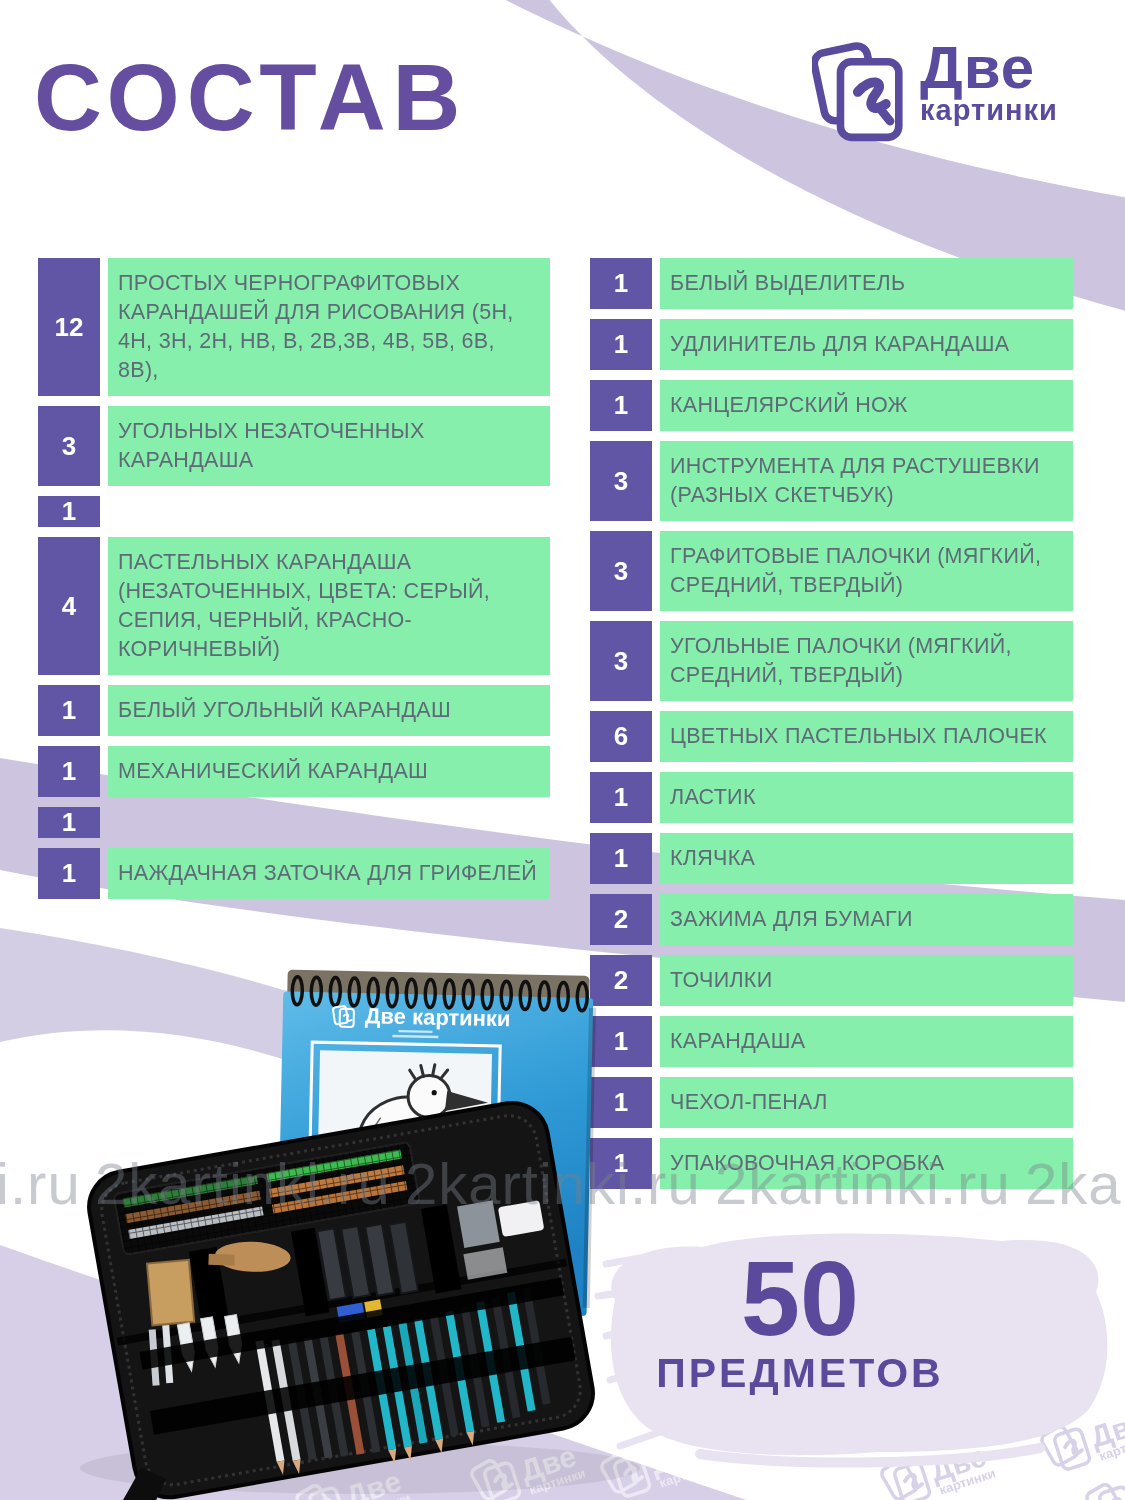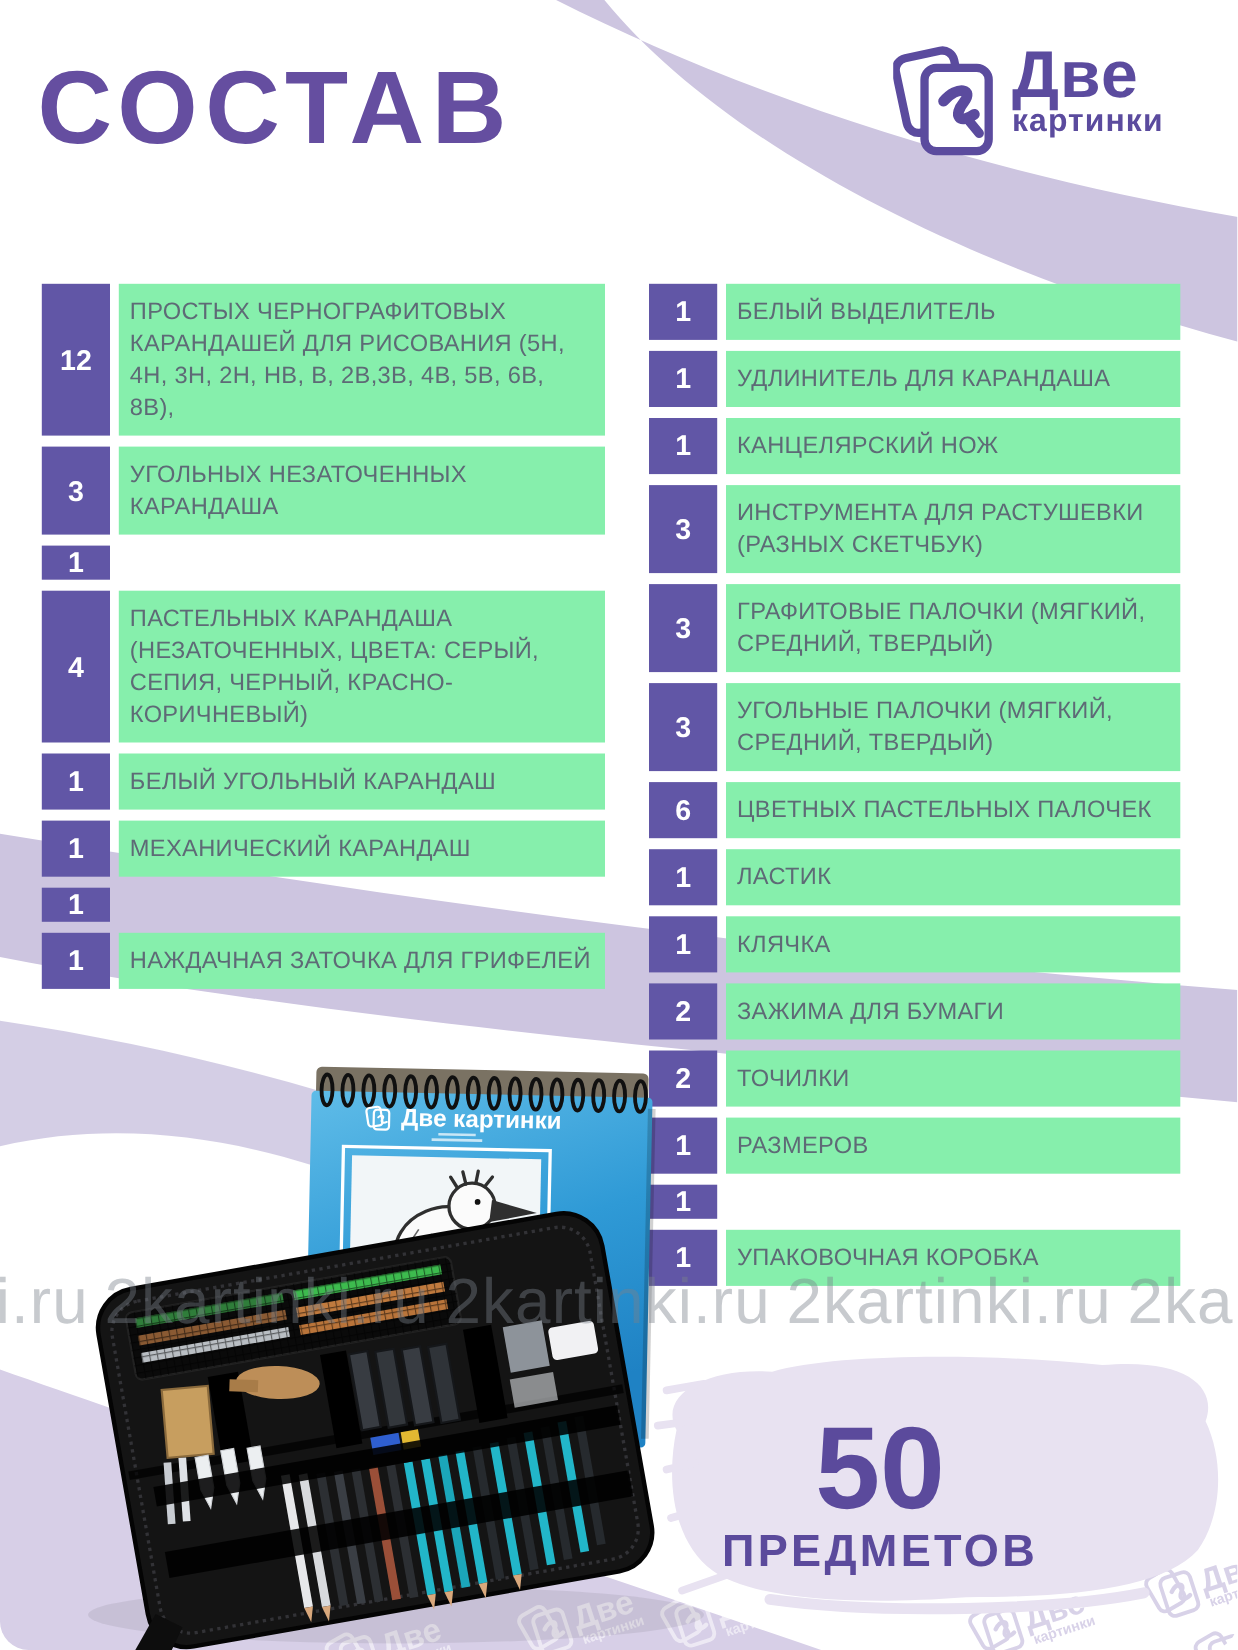--- a/index.html
+++ b/index.html
@@ -1,17 +1,17 @@
 <!DOCTYPE html>
 <html><head>
 <meta charset="utf-8">
 <style>
   html,body{margin:0;padding:0;background:#fff;}
   .page{position:relative;width:1125px;height:1500px;overflow:hidden;background:#ffffff;
-        font-family:"Liberation Sans",sans-serif;border-radius:26px;}
+        font-family:"Liberation Sans",sans-serif;}
 
   
   .decor{position:absolute;left:0;top:0;width:1125px;height:1500px;z-index:0;}
 
   
   .title1{position:absolute;left:34px;top:44px;font-size:94px;font-weight:800;
           letter-spacing:7px;color:#654ea0;z-index:2;}
   .title2{position:absolute;left:38px;top:158px;font-size:53px;font-weight:800;
           letter-spacing:5px;color:#5a646e;z-index:2;}
 
@@ -27,21 +27,21 @@
   .col-right{left:590px;width:483px;}
   .row{display:flex;gap:8px;margin-bottom:10px;}
   .qty{flex:none;width:62px;background:#6156a6;color:#ffffff;display:flex;
        align-items:center;justify-content:center;font-size:26px;font-weight:700;}
   .bar{flex:1;background:#86efac;color:#5e6a76;font-size:21.5px;line-height:29px;
        letter-spacing:.3px;padding:11px 10px 11px 10px;display:flex;align-items:center;}
   .bar span{display:block;}
 
   
   .summary{position:absolute;left:620px;top:1246px;width:360px;text-align:center;z-index:4;}
-  .summary .num{font-size:106px;font-weight:800;color:#5b4a9c;line-height:104px;margin-top:37px;}
+  .summary .num{font-size:106px;font-weight:800;color:#5b4a9c;line-height:104px;}
   .summary .lbl{font-size:41px;font-weight:800;color:#5b4a9c;letter-spacing:3px;}
 
   
   .photo{position:absolute;left:0;top:0;width:1125px;height:1500px;z-index:3;}
 
   
   .watermark{position:absolute;left:-215px;top:1150px;width:2200px;z-index:5;
              white-space:nowrap;font-size:58px;color:rgba(122,128,138,.42);
              letter-spacing:1px;pointer-events:none;}
   .watermark span{display:inline-block;width:310px;}
@@ -233,26 +233,29 @@
     <div class="row">
       <div class="qty">2</div>
       <div class="bar">
           <span>ТОЧИЛКИ</span>
         </div>
     </div>
 
     <div class="row">
       <div class="qty">1</div>
       <div class="bar">
-          <span>РАЗМЕРОВ</span>
-        </div>
-    </div>
-
-    <div class="row">
-      <div class="qty">1</div>
+          <span>КАРАНДАША</span>
+        </div>
+    </div>
+
+    <div class="row">
+      <div class="qty">1</div>
+      <div class="bar">
+          <span>ЧЕХОЛ-ПЕНАЛ</span>
+        </div>
     </div>
 
     <div class="row">
       <div class="qty">1</div>
       <div class="bar">
           <span>УПАКОВОЧНАЯ КОРОБКА</span>
         </div>
     </div>
   </div>
 

